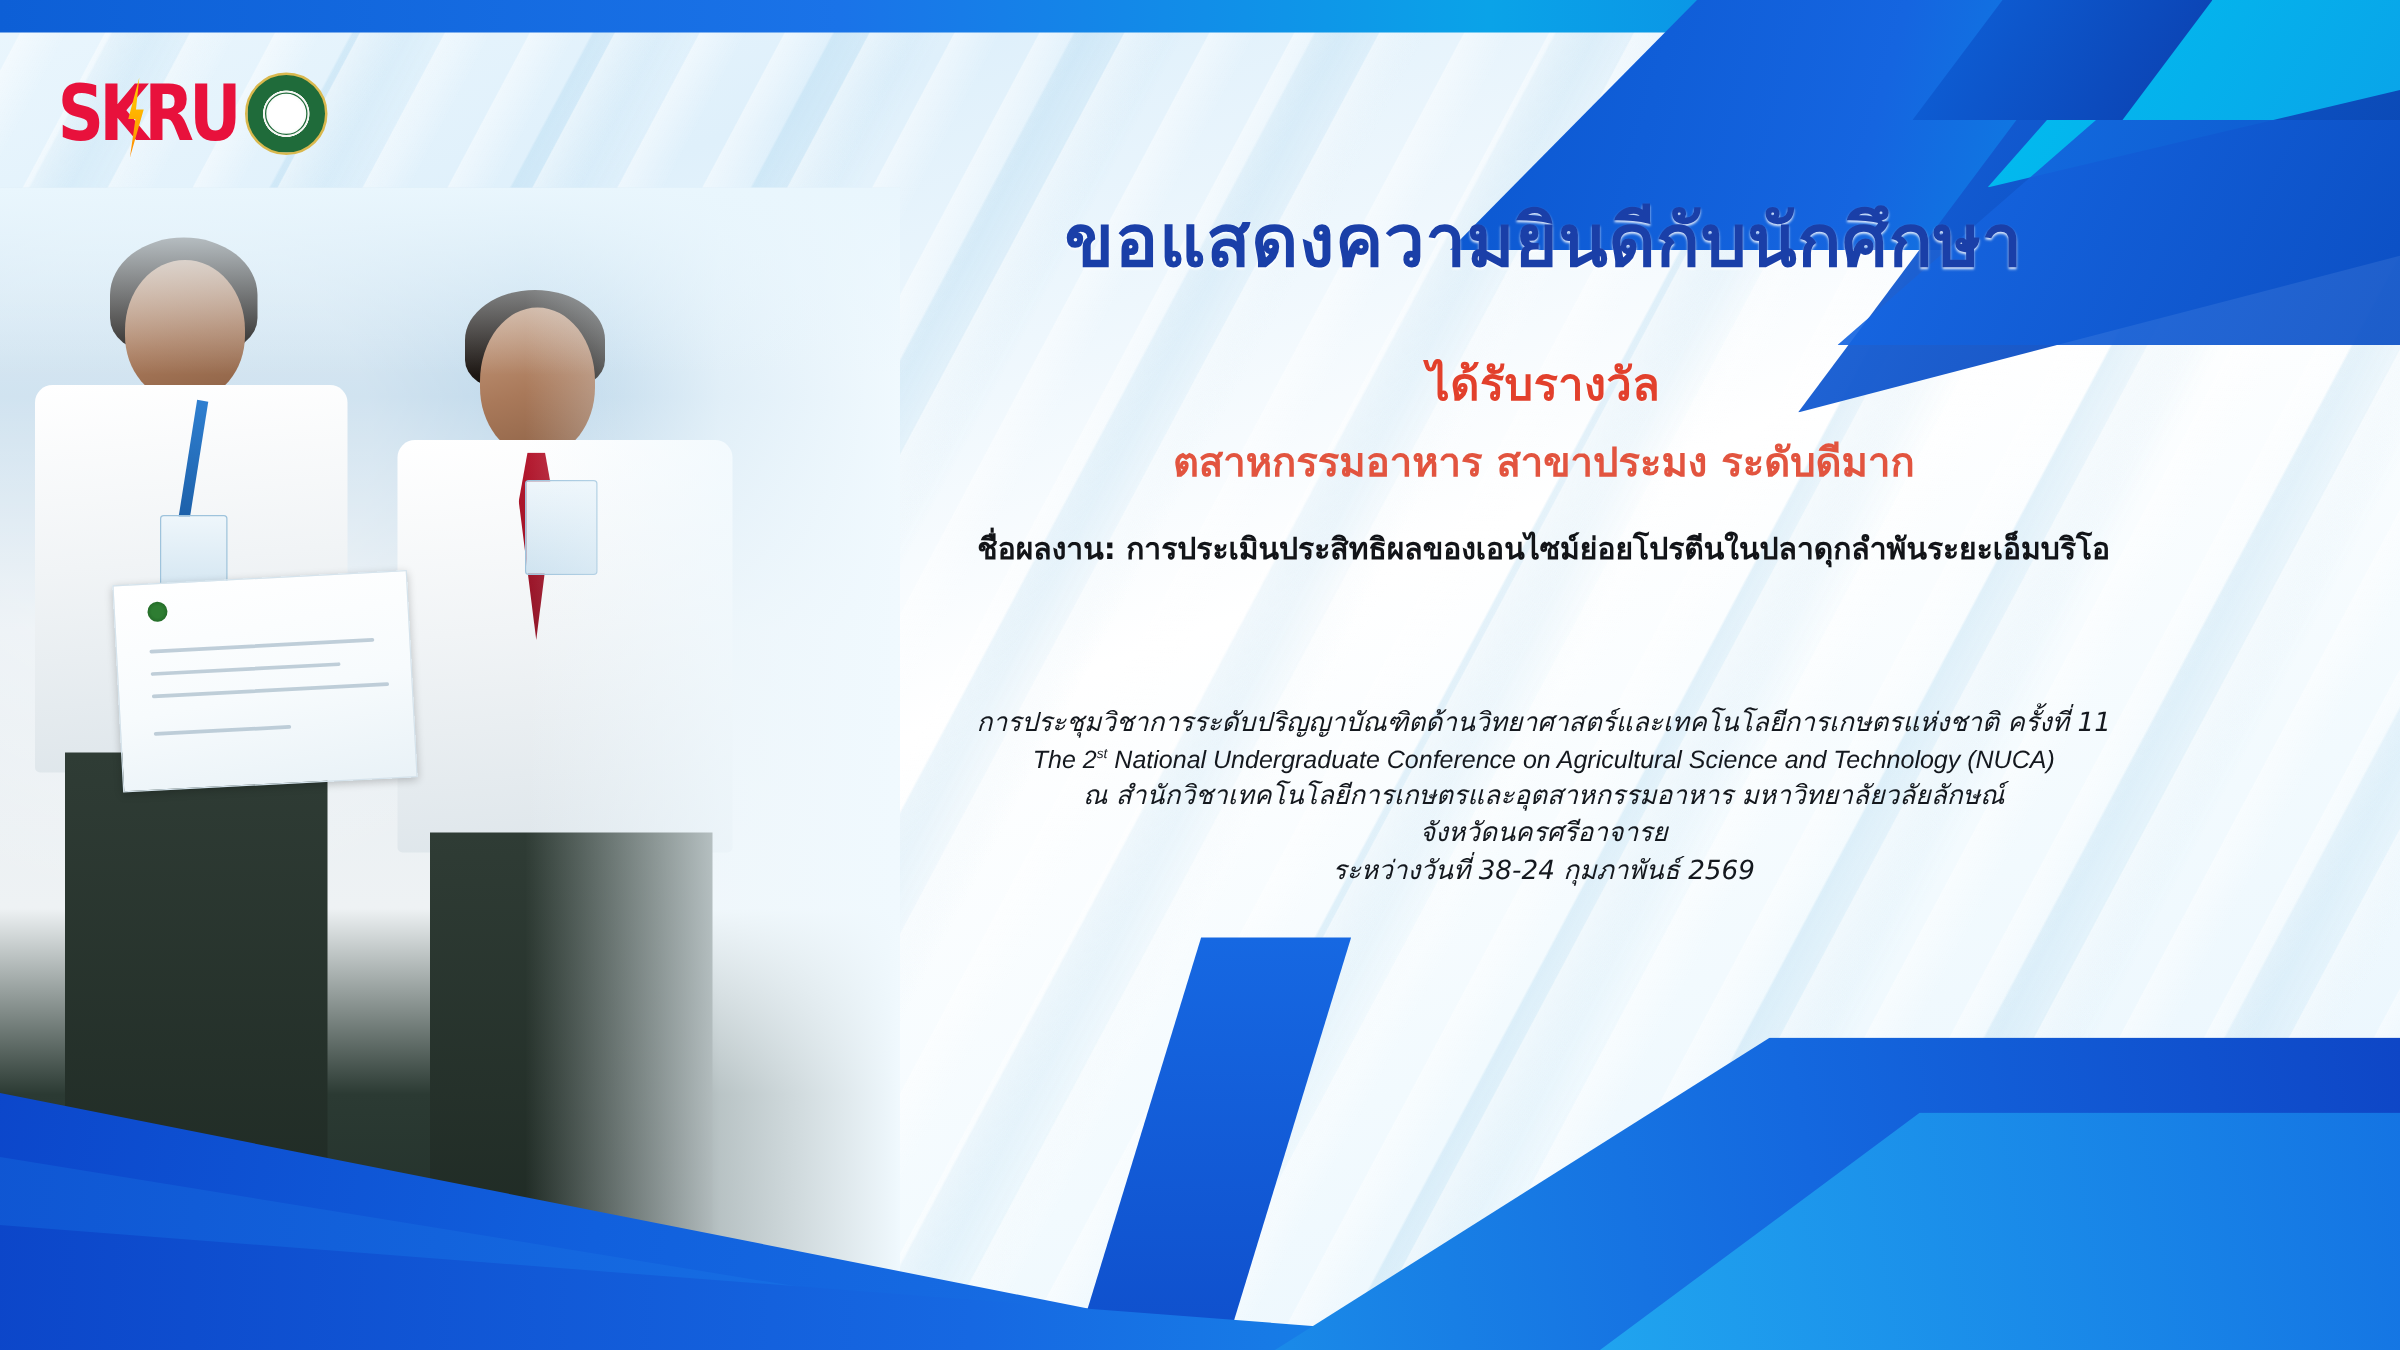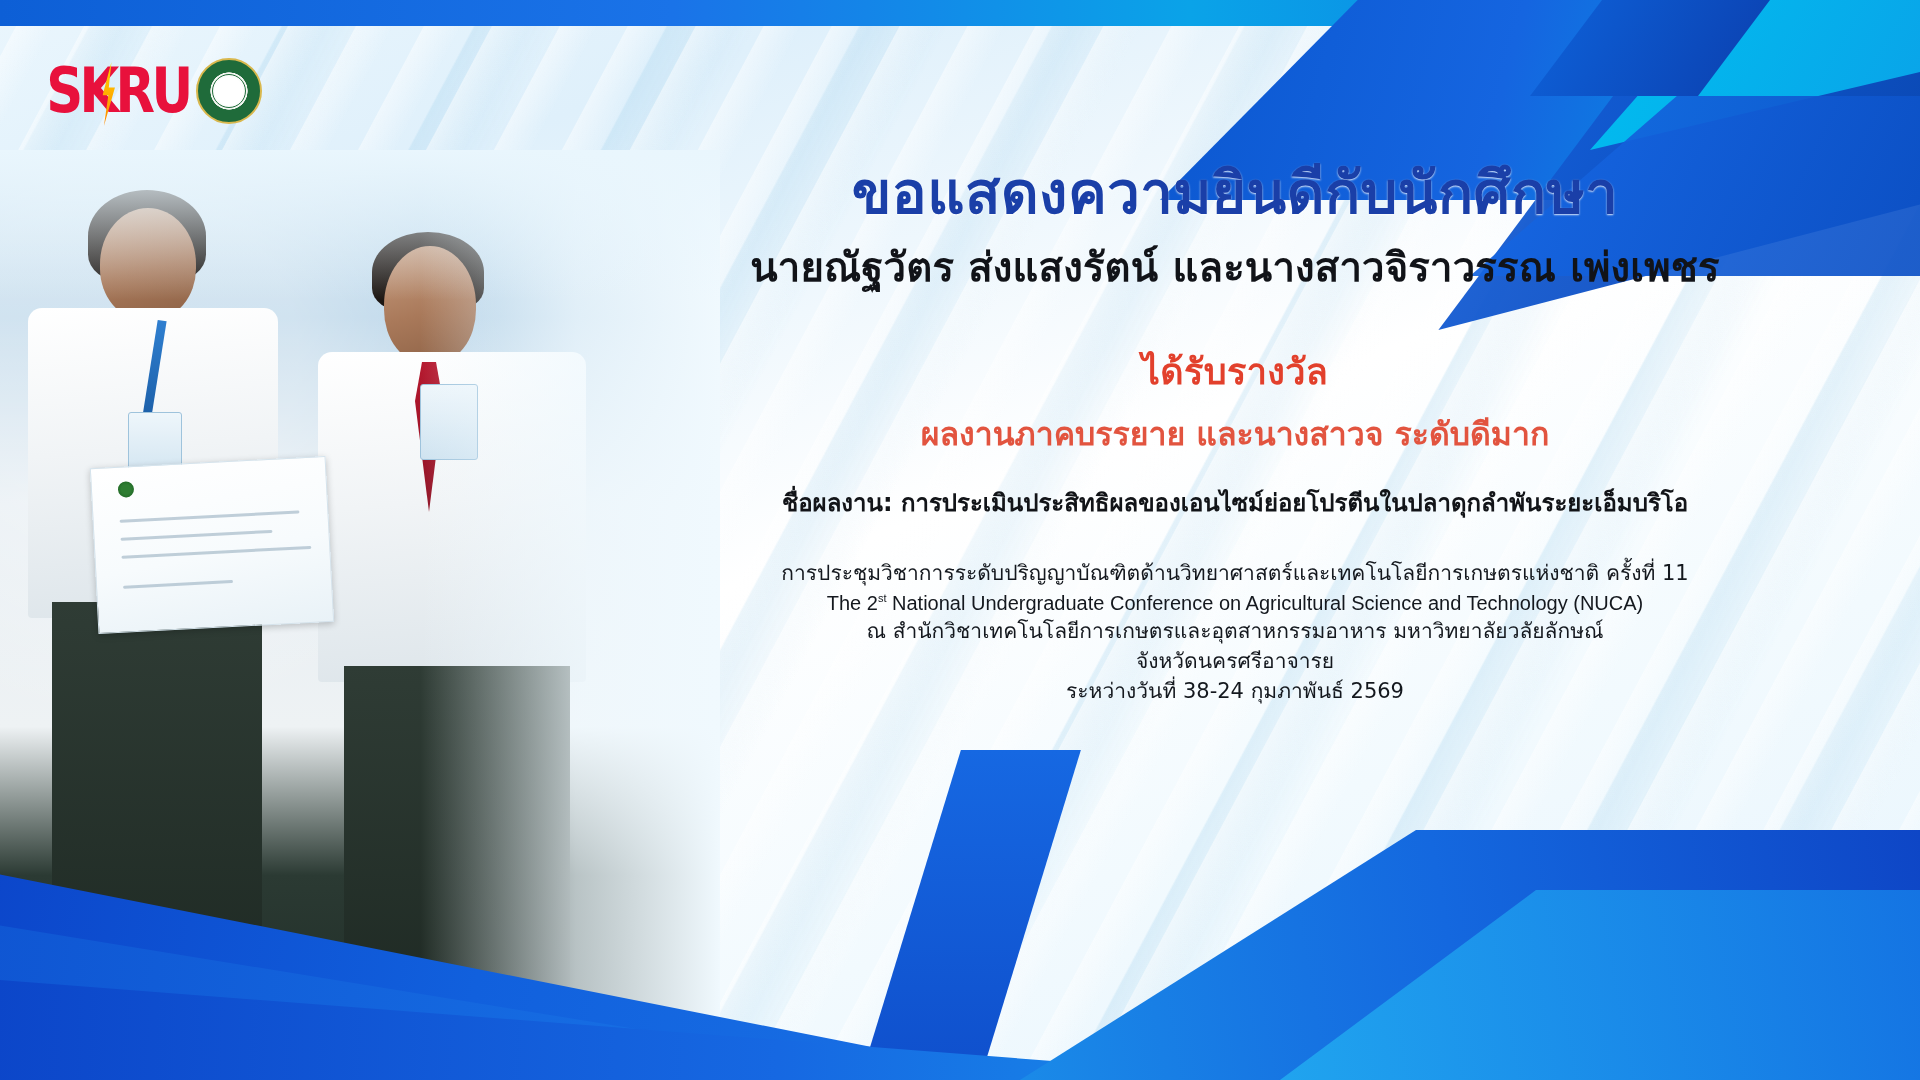--- a/index.html
+++ b/index.html
@@ -242,21 +242,21 @@
   }
   .award-detail {
     margin-top:8px;
     font-size:32px; font-weight:700; color:#e2543f;
   }
   .project {
     margin-top:24px;
     font-size:24px; font-weight:700; color:#121418;
   }
   .conference {
-    margin-top:37px; line-height:1.42; color:#14181e;
+    margin-top:106px; line-height:1.42; color:#14181e;font-style:italic;
   }
   .conf-th-1 { font-size:21px; font-weight:400; }
   .conf-en   { font-size:20px; font-weight:400; font-family:"Liberation Sans", sans-serif; }
   .conf-en sup { font-size:11px; vertical-align:super; }
   .conf-th-2 { font-size:21px; font-weight:400; }
   .conf-th-3 { font-size:21px; font-weight:400; }
   .conf-date { font-size:21px; font-weight:400; }
 </style>
 </head>
 <body>
@@ -313,23 +313,22 @@
       <span>SKRU</span>
       <span class="bolt"></span>
     </div>
     <div class="seal">
       <div class="seal-inner"></div>
     </div>
   </div>
 
   <div class="content">
     <div class="headline">ขอแสดงความยินดีกับนักศึกษา</div>
-    <div class="names">นายณัฐวัตร ส่งแสงรัตน์ และนางสาวจิราวรรณ เพ่งเพชร</div>
     <div class="award">ได้รับรางวัล</div>
-    <div class="award-detail">ผลงานภาคบรรยาย และนางสาวจ  ระดับดีมาก</div>
+    <div class="award-detail">ตสาหกรรมอาหาร สาขาประมง  ระดับดีมาก</div>
     <div class="project">ชื่อผลงาน: การประเมินประสิทธิผลของเอนไซม์ย่อยโปรตีนในปลาดุกลำพันระยะเอ็มบริโอ</div>
 
     <div class="conference">
       <div class="conf-th-1">การประชุมวิชาการระดับปริญญาบัณฑิตด้านวิทยาศาสตร์และเทคโนโลยีการเกษตรแห่งชาติ ครั้งที่ 11</div>
       <div class="conf-en">
         <span>The 2</span><sup>st</sup><span> National Undergraduate Conference on Agricultural Science and Technology (NUCA)</span>
       </div>
       <div class="conf-th-2">ณ สำนักวิชาเทคโนโลยีการเกษตรและอุตสาหกรรมอาหาร มหาวิทยาลัยวลัยลักษณ์</div>
       <div class="conf-th-3">จังหวัดนครศรีอาจารย</div>
       <div class="conf-date">ระหว่างวันที่ 38-24 กุมภาพันธ์ 2569</div>

